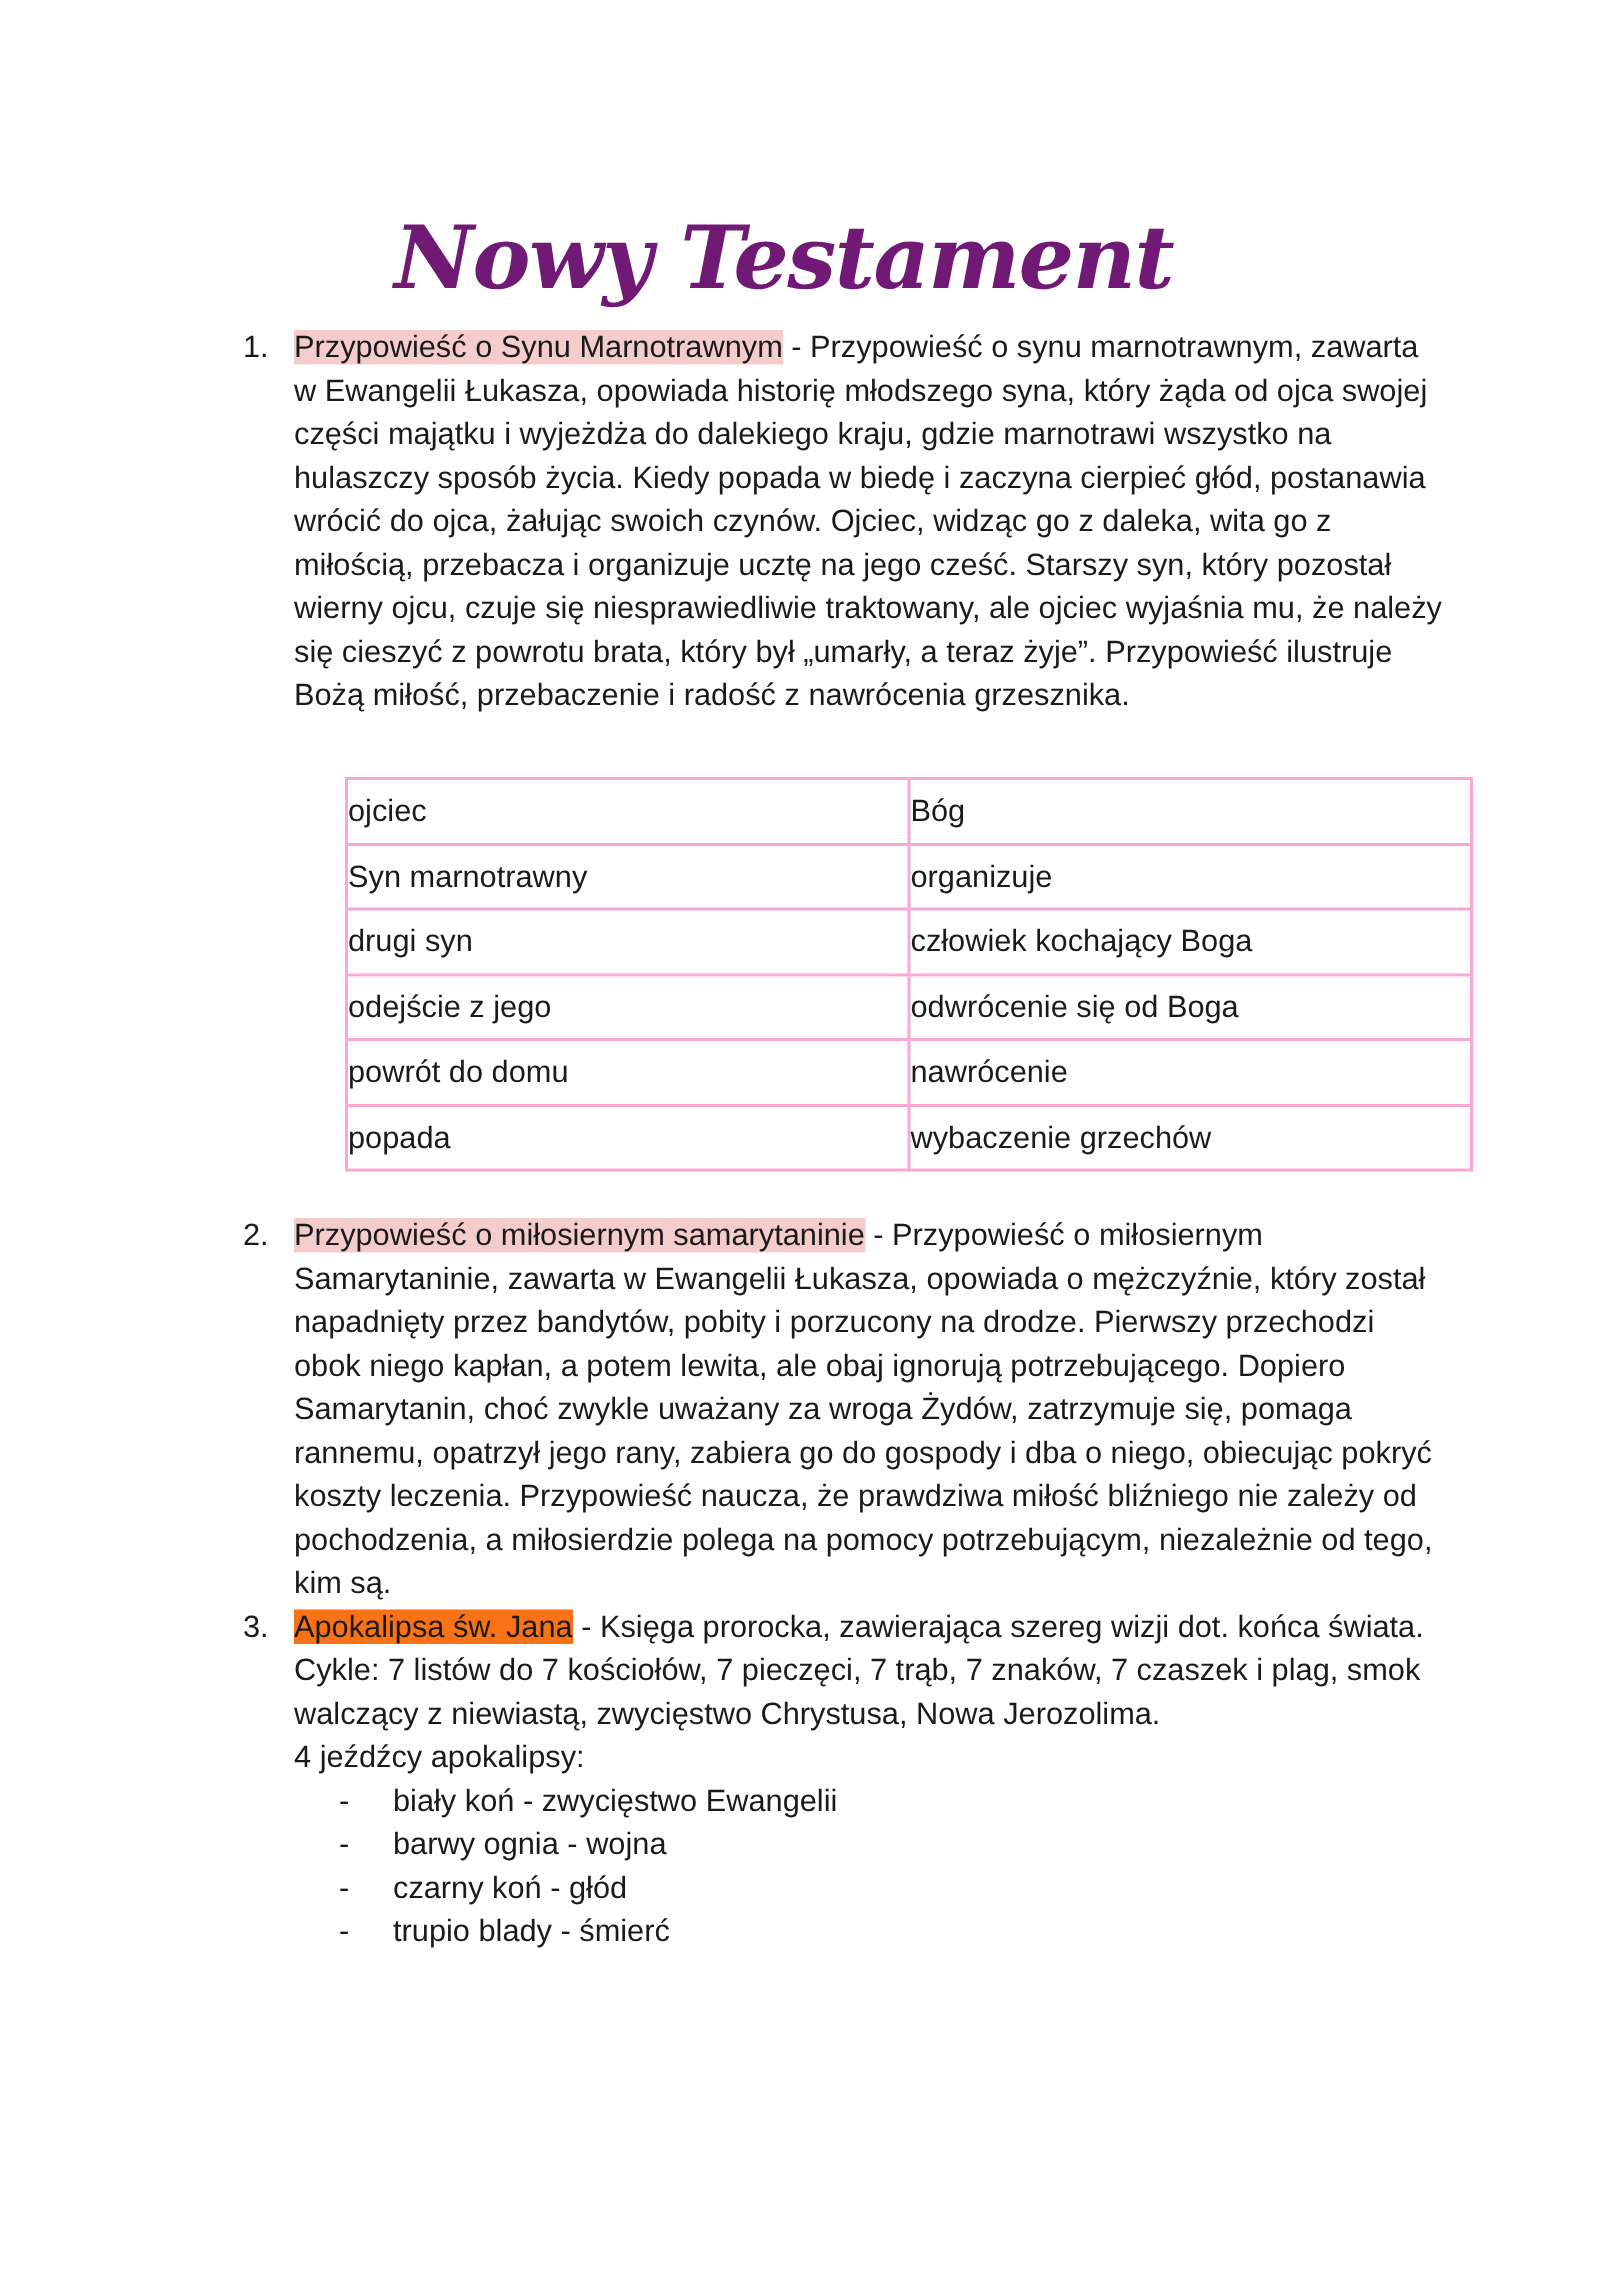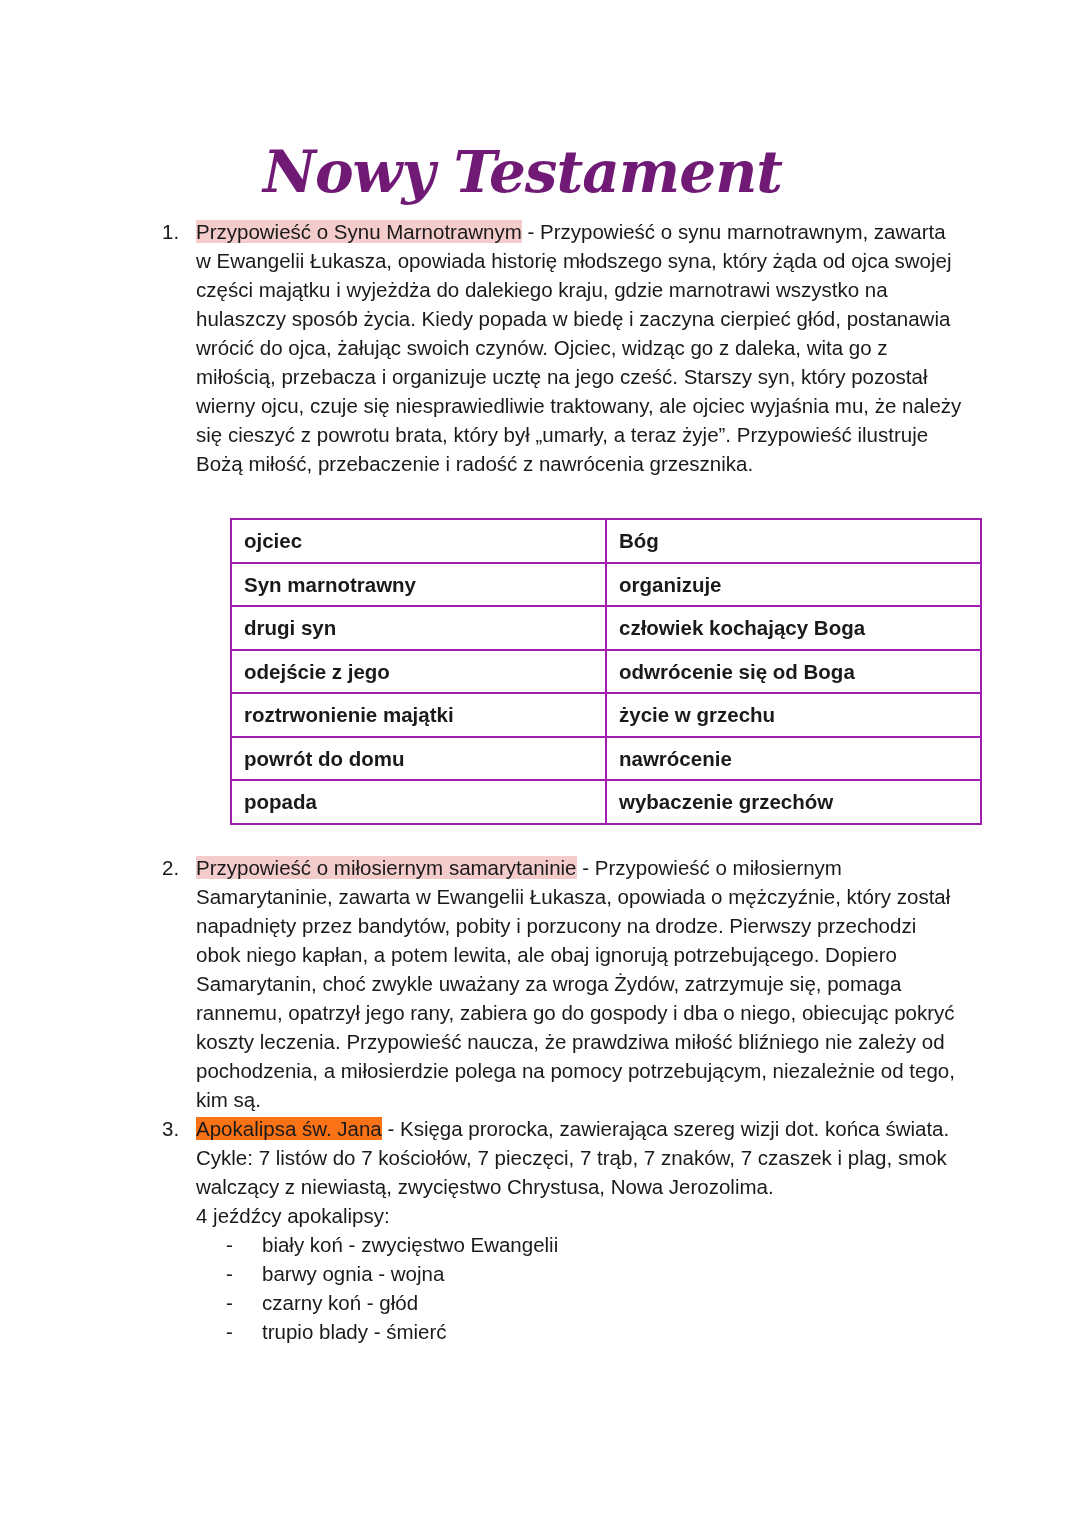--- a/index.html
+++ b/index.html
@@ -51,27 +51,26 @@
       text-align: center;
     }
     .table-wrap {
       margin: 40px 0 0 34px;
     }
     table {
       border-collapse: collapse;
       width: 752px;
     }
     td {
-      border: 2px solid #a21caf;
+      border: 2px solid #f9a8d4;
       height: 41.5px;
-      padding: 0 12px;
+      padding: 0 0;
       font-size: 20.5px;
       vertical-align: middle;
       width: 50%;
-      font-weight: bold;
     }
     .item-2 {
       margin-top: 28px;
     }
     .sublist {
       margin-top: 0;
       padding-left: 30px;
     }
     .sub-item {
       position: relative;
@@ -107,24 +106,20 @@
           </tr>
           <tr>
             <td>drugi syn</td>
             <td>człowiek kochający Boga</td>
           </tr>
           <tr>
             <td>odejście z jego</td>
             <td>odwrócenie się od Boga</td>
           </tr>
           <tr>
-            <td>roztrwonienie majątki</td>
-            <td>życie w grzechu</td>
-          </tr>
-          <tr>
             <td>powrót do domu</td>
             <td>nawrócenie</td>
           </tr>
           <tr>
             <td>popada</td>
             <td>wybaczenie grzechów</td>
           </tr>
         </tbody>
       </table>
     </div>

